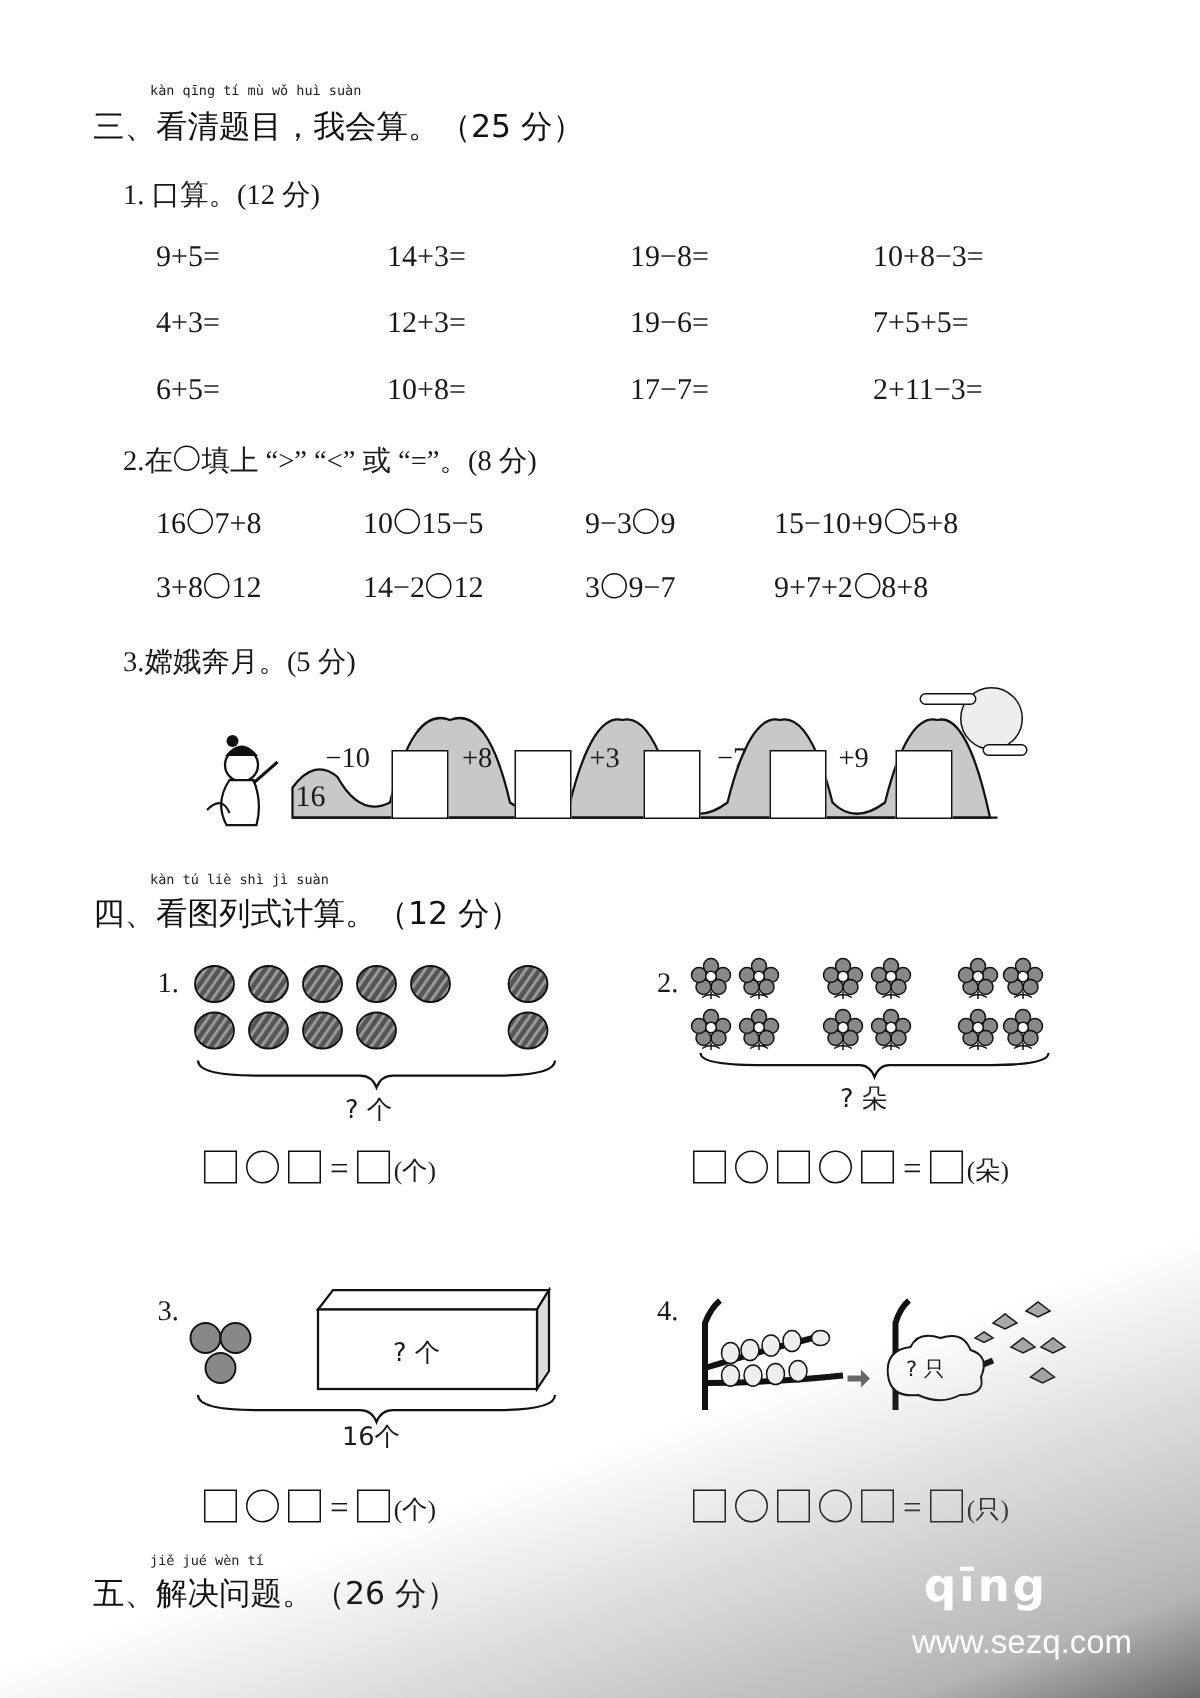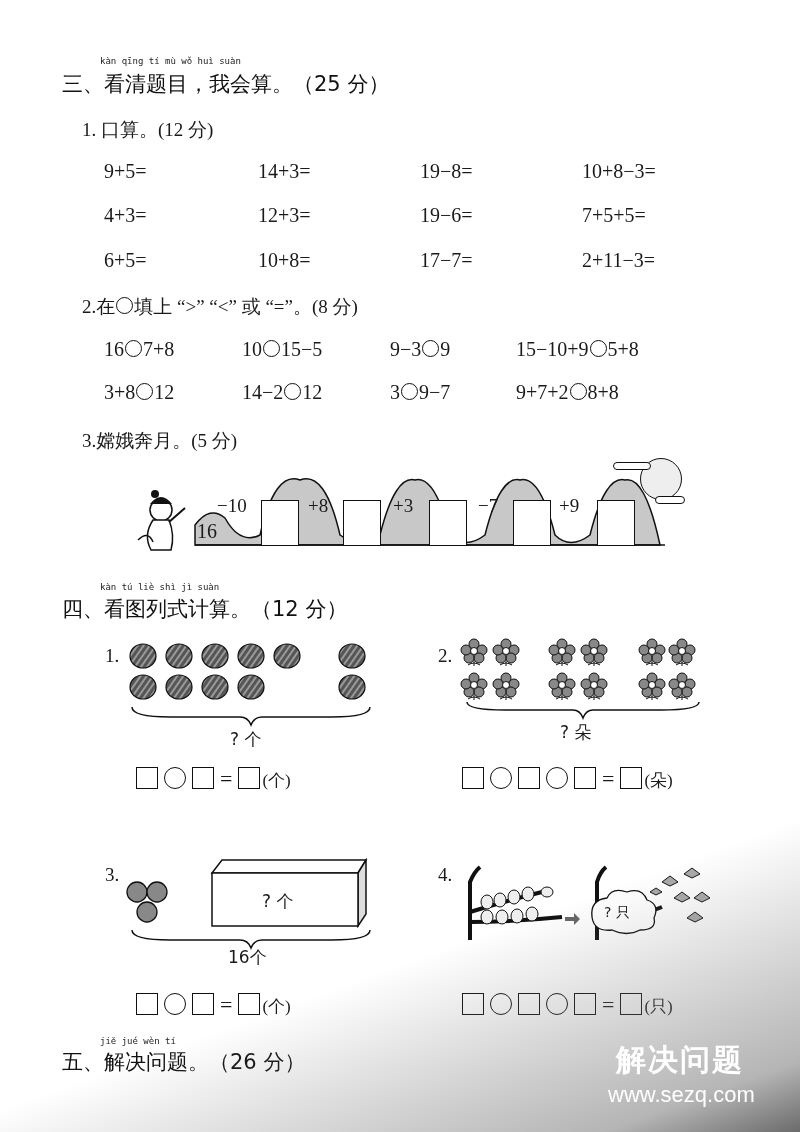--- a/index.html
+++ b/index.html
@@ -221,14 +221,14 @@
   <div class="label-s" style="left:142px;top:42px;font-size:14px;">? 只</div>
 </div>
 <div class="eqrow" style="left:462px;top:992px;">
   <span class="bx"></span><span class="bc"></span><span class="bx"></span><span class="bc"></span><span class="bx"></span><span>=</span><span class="bx"></span><span class="unit">(只)</span>
 </div>
 
 <div class="py" style="left:100px;top:1036px;">jiě jué wèn tí</div>
 <div class="sec" style="left:62px;top:1048px;">五、解决问题。（26 分）</div>
 
 <div class="wm"></div>
-<div class="wm-title">解决问题</div>
+<div class="wm-title">qīng</div>
 <div class="wm-url">www.sezq.com</div>
 
 </body></html>

